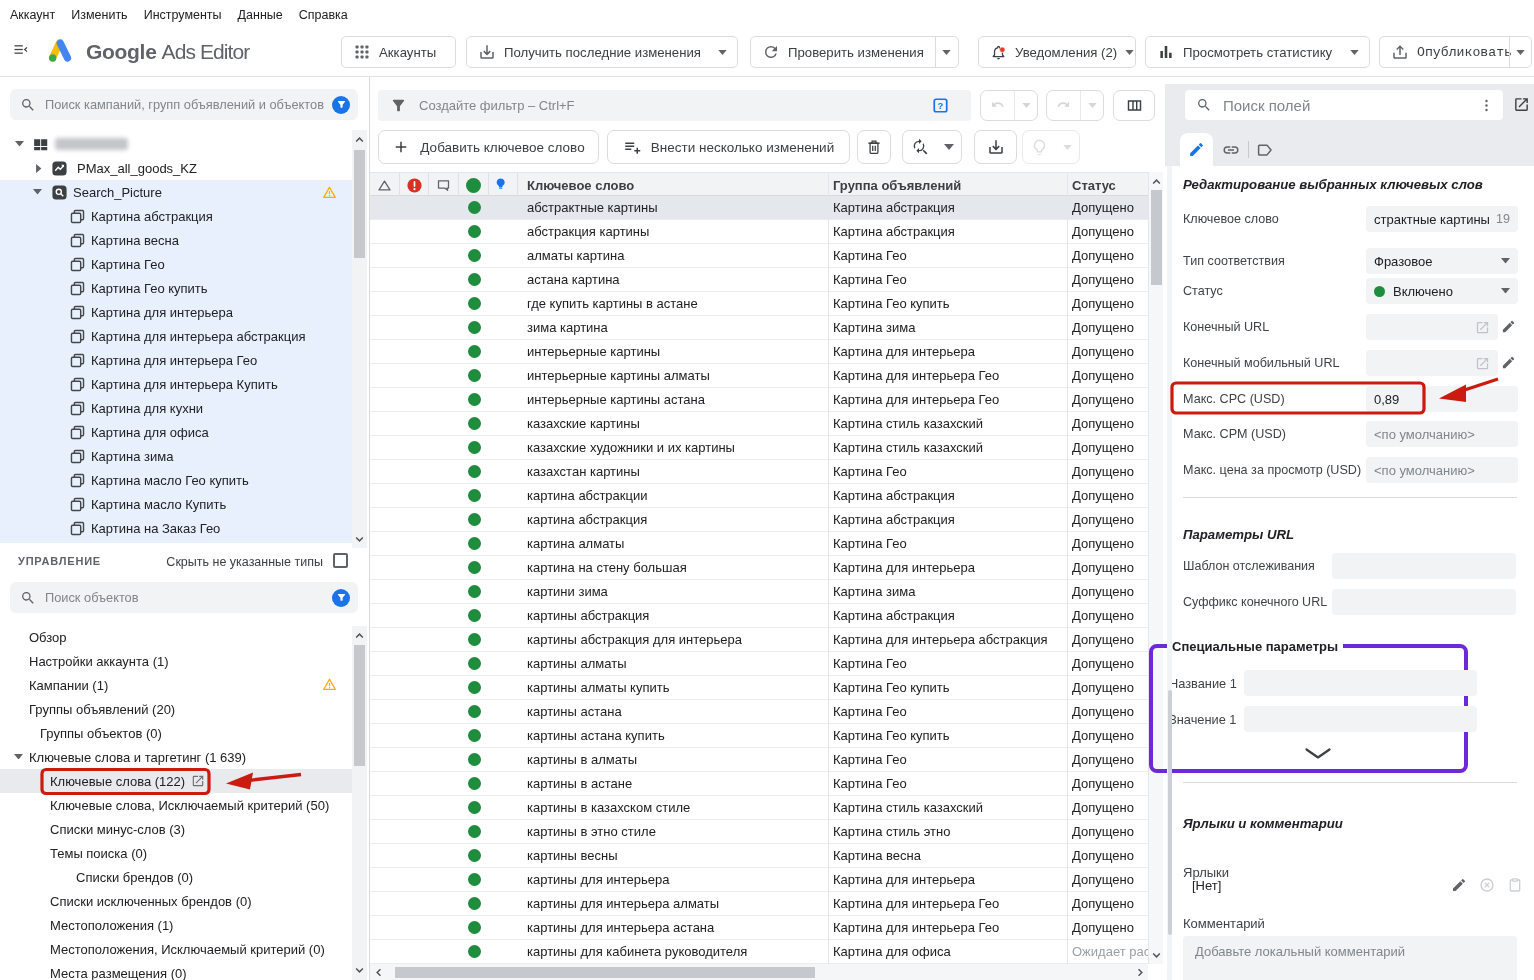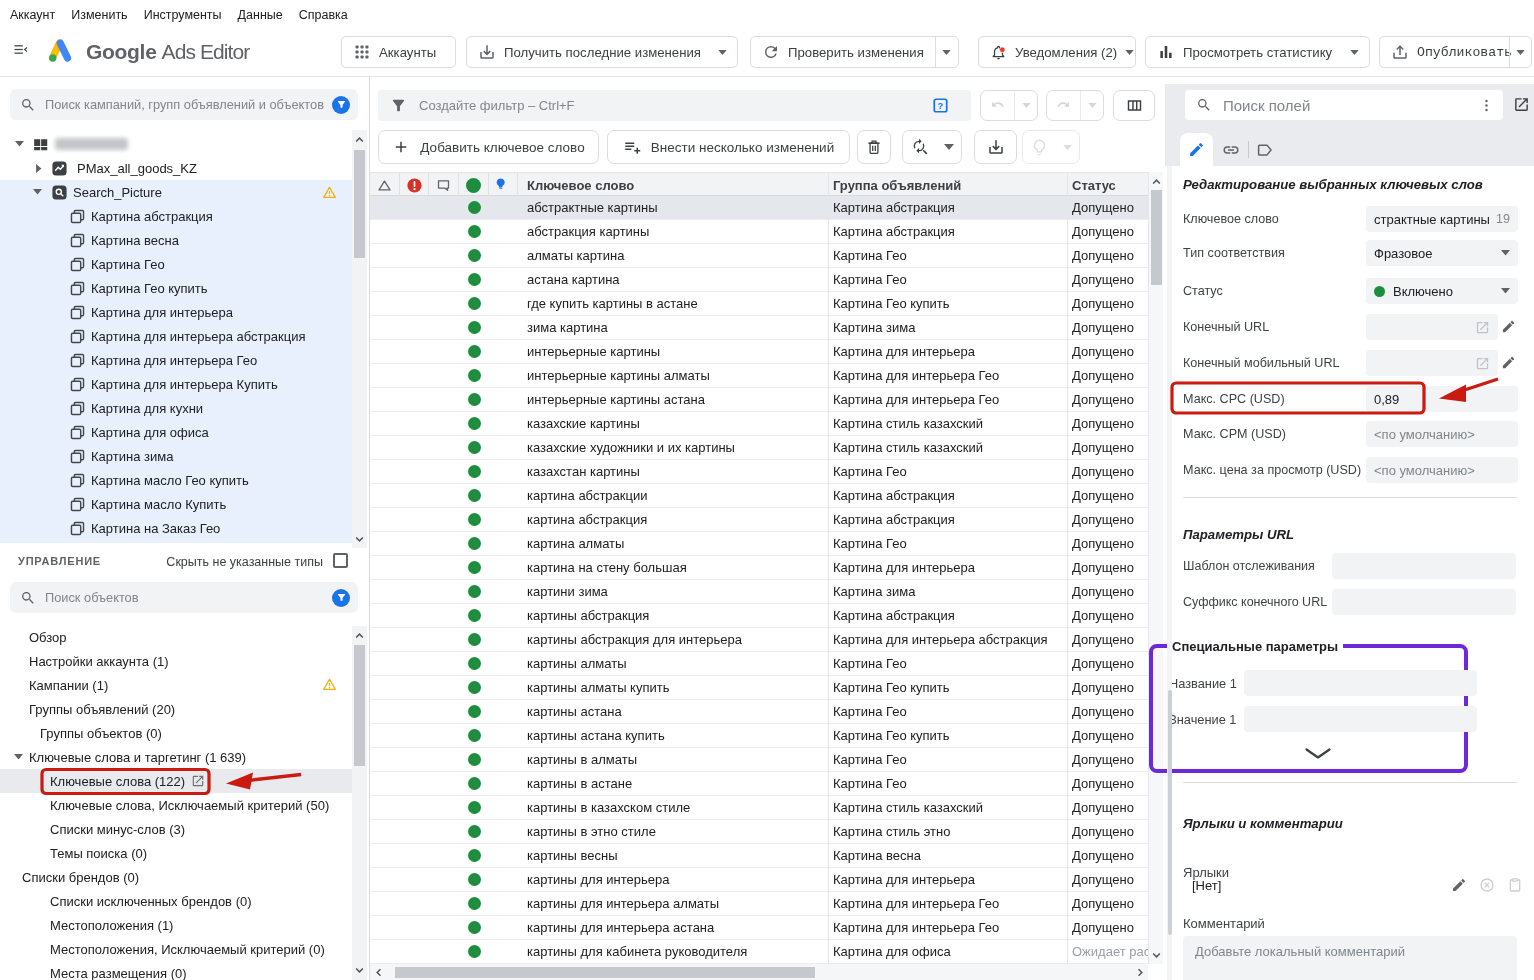--- a/index.html
+++ b/index.html
@@ -627,21 +627,21 @@
     </div>
     <div class="mrow" style="padding-left:50px">
       <span class="mlabel">Ключевые слова, Исключаемый критерий (50)</span>
     </div>
     <div class="mrow" style="padding-left:50px">
       <span class="mlabel">Списки минус-слов (3)</span>
     </div>
     <div class="mrow" style="padding-left:50px">
       <span class="mlabel">Темы поиска (0)</span>
     </div>
-    <div class="mrow" style="padding-left:22px">
+    <div class="mrow" style="padding-left:76px">
       <span class="mlabel">Списки брендов (0)</span>
     </div>
     <div class="mrow" style="padding-left:50px">
       <span class="mlabel">Списки исключенных брендов (0)</span>
     </div>
     <div class="mrow" style="padding-left:50px">
       <span class="mlabel">Местоположения (1)</span>
     </div>
     <div class="mrow" style="padding-left:50px">
       <span class="mlabel">Местоположения, Исключаемый критерий (0)</span>
@@ -1235,21 +1235,21 @@
 
 <div class="ep-h1" style="top:177px;">Редактирование выбранных ключевых слов</div>
 <div id="editor-fields">
     <div class="frow" style="top:206px">
     <span class="flabel">Ключевое слово</span>
       <div class="fbox">
         <span class="val">страктные картины</span>
         <span class="cnt">19</span>
       </div>
     </div>
-    <div class="frow" style="top:240px">
+    <div class="frow" style="top:248px">
     <span class="flabel">Тип соответствия</span>
       <div class="fbox">
         <span class="val">Фразовое</span>
         <svg width="9" height="5.5" style="color:#5f6368">
           <use href="#i-caret-down"></use>
         </svg>
       </div>
     </div>
     <div class="frow" style="top:278px">
     <span class="flabel">Статус</span>

